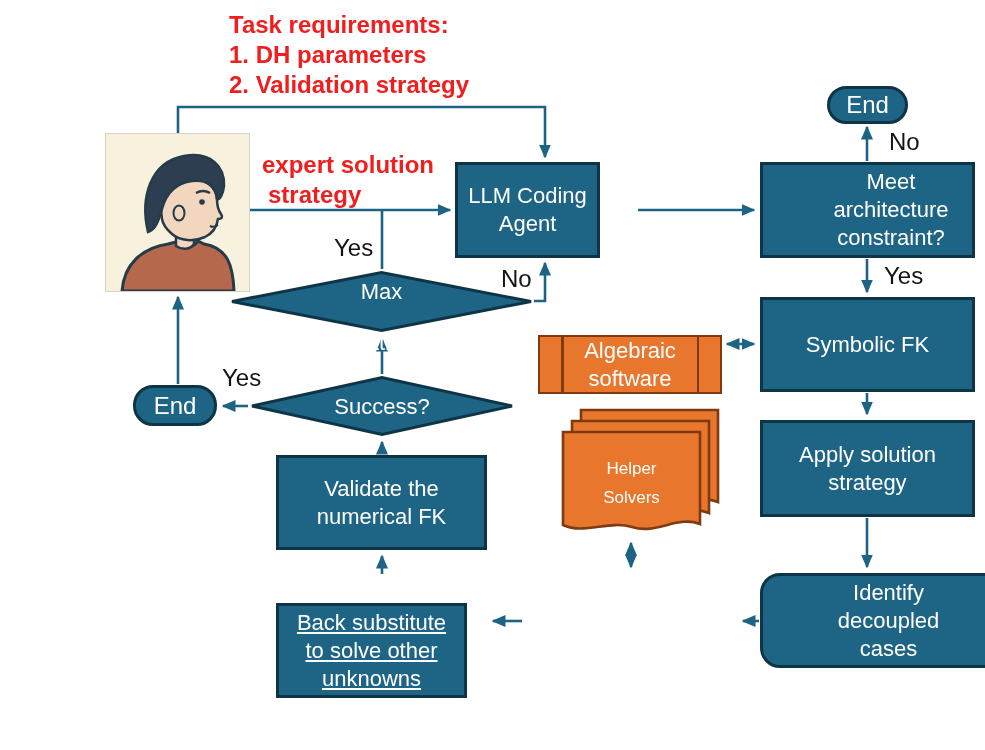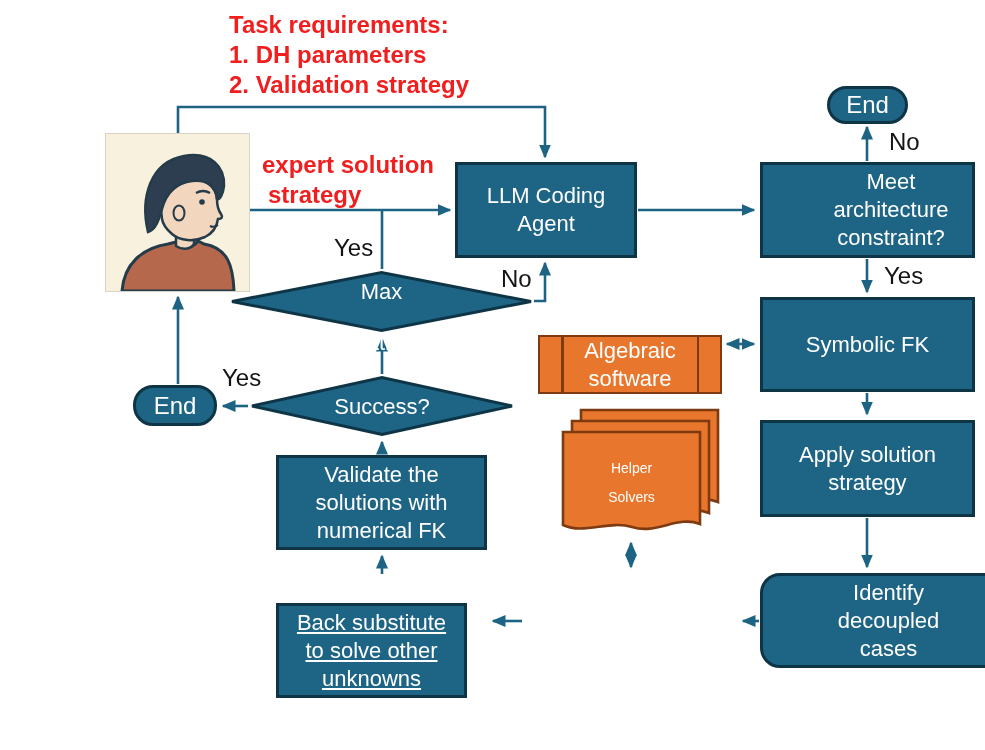--- a/index.html
+++ b/index.html
@@ -21,21 +21,21 @@
          align-items:center;justify-content:center;color:var(--node_text);
          font-size:22px;line-height:27px;text-align:center;}
   .elabel{position:absolute;font-size:24px;color:var(--label_text);}
   .red{position:absolute;color:var(--annotation_red);font-size:24px;line-height:30px;font-weight:600;}
   .orange{background:var(--orange_fill);border:2.5px solid var(--orange_border);}
   .inner-line{position:absolute;top:-1px;bottom:-1px;width:2.5px;background:var(--orange_border);}
   #docs-svg{position:absolute;left:560px;top:407px;width:162px;height:132px;}
   #docs-svg path{fill:var(--orange_fill);stroke:var(--orange_border);stroke-width:2.6;}
   #docs-text{position:absolute;left:563px;top:438px;width:137px;height:90px;display:flex;
              flex-direction:column;align-items:center;justify-content:center;
-             color:var(--node_text);font-size:14px;line-height:29px;}
+             color:var(--node_text);font-size:17px;line-height:29px;}
   #avatar{position:absolute;left:105px;top:133px;width:143px;height:157px;border:1px solid #d9d4c6;box-sizing:content-box;}
 </style>
 </head>
 <body>
 
 <div id="canvas">
 
   <svg id="edges">
     <defs>
       <marker id="ah" markerUnits="userSpaceOnUse" markerWidth="14" markerHeight="12" refX="12.5" refY="6" orient="auto-start-reverse">
@@ -79,21 +79,21 @@
       <path d="M70,102 L70,112 C76,116 84,116 88,110 L88,98 Z" fill="var(--avatar_skin)" stroke="var(--avatar_outline)" stroke-width="2.5"></path>
       <path d="M56,85 C52,62 62,45 82,44 C98,43 110,52 111,65 C111,71 112,76 115,80 C117,83 116,85 112,85 C111,92 107,99 99,103 C88,108 74,107 66,100 C60,95 57,91 56,85 Z" fill="var(--avatar_skin)" stroke="var(--avatar_outline)" stroke-width="2.5"></path>
       <ellipse cx="73" cy="79" rx="5.5" ry="7.5" fill="var(--avatar_skin)" stroke="var(--avatar_outline)" stroke-width="2"></ellipse>
       <path d="M42,98 C34,64 44,28 78,22 C106,17 119,34 118,52 C117,60 114,66 111,65 C110,52 100,45 86,47 C70,49 60,60 56,75 C53,85 50,96 42,98 Z" fill="var(--avatar_hair)" stroke="var(--avatar_outline)" stroke-width="2.5"></path>
       <circle cx="96" cy="68" r="2.8" fill="var(--avatar_outline)"></circle>
       <path d="M90,59 Q97,55 104,59" fill="none" stroke="var(--avatar_outline)" stroke-width="2.4"></path>
       <path d="M104,92 Q108,94 112,91" fill="none" stroke="var(--avatar_outline)" stroke-width="2"></path>
     </svg>
   </div>
 
-  <div class="node" style="left:455px;top:162px;width:182px;height:96px;">
+  <div class="node" style="left:455px;top:162px;width:145px;height:96px;">
     <div>LLM Coding</div>
     <div>Agent</div>
   </div>
 
   <div class="node" style="left:760px;top:162px;width:215px;height:96px;padding-left:47px;">
     <div>Meet</div>
     <div>architecture</div>
     <div>constraint?</div>
   </div>
 
@@ -129,21 +129,20 @@
 
 
   <div class="node" style="left:276px;top:603px;width:191px;height:95px;text-decoration:underline;">
     <div>Back substitute</div>
     <div>to solve other</div>
     <div>unknowns</div>
   </div>
 
   <div class="node" style="left:276px;top:455px;width:211px;height:95px;">
     <div>Validate the</div>
-    <div>solutions with</div>
     <div>numerical FK</div>
   </div>
 
   <div class="dshape" style="left:229px;top:270px;width:305px;height:63px;">
     <svg viewBox="0 0 305 63" preserveAspectRatio="none">
       <polygon points="3,31.5 152.5,2.5 302,31.5 152.5,60.5"></polygon>
     </svg>
     <div class="dtext" style="top:-9px;height:112px;gap:24px;">
       <div>Max</div>
       <div>iteration?</div>

